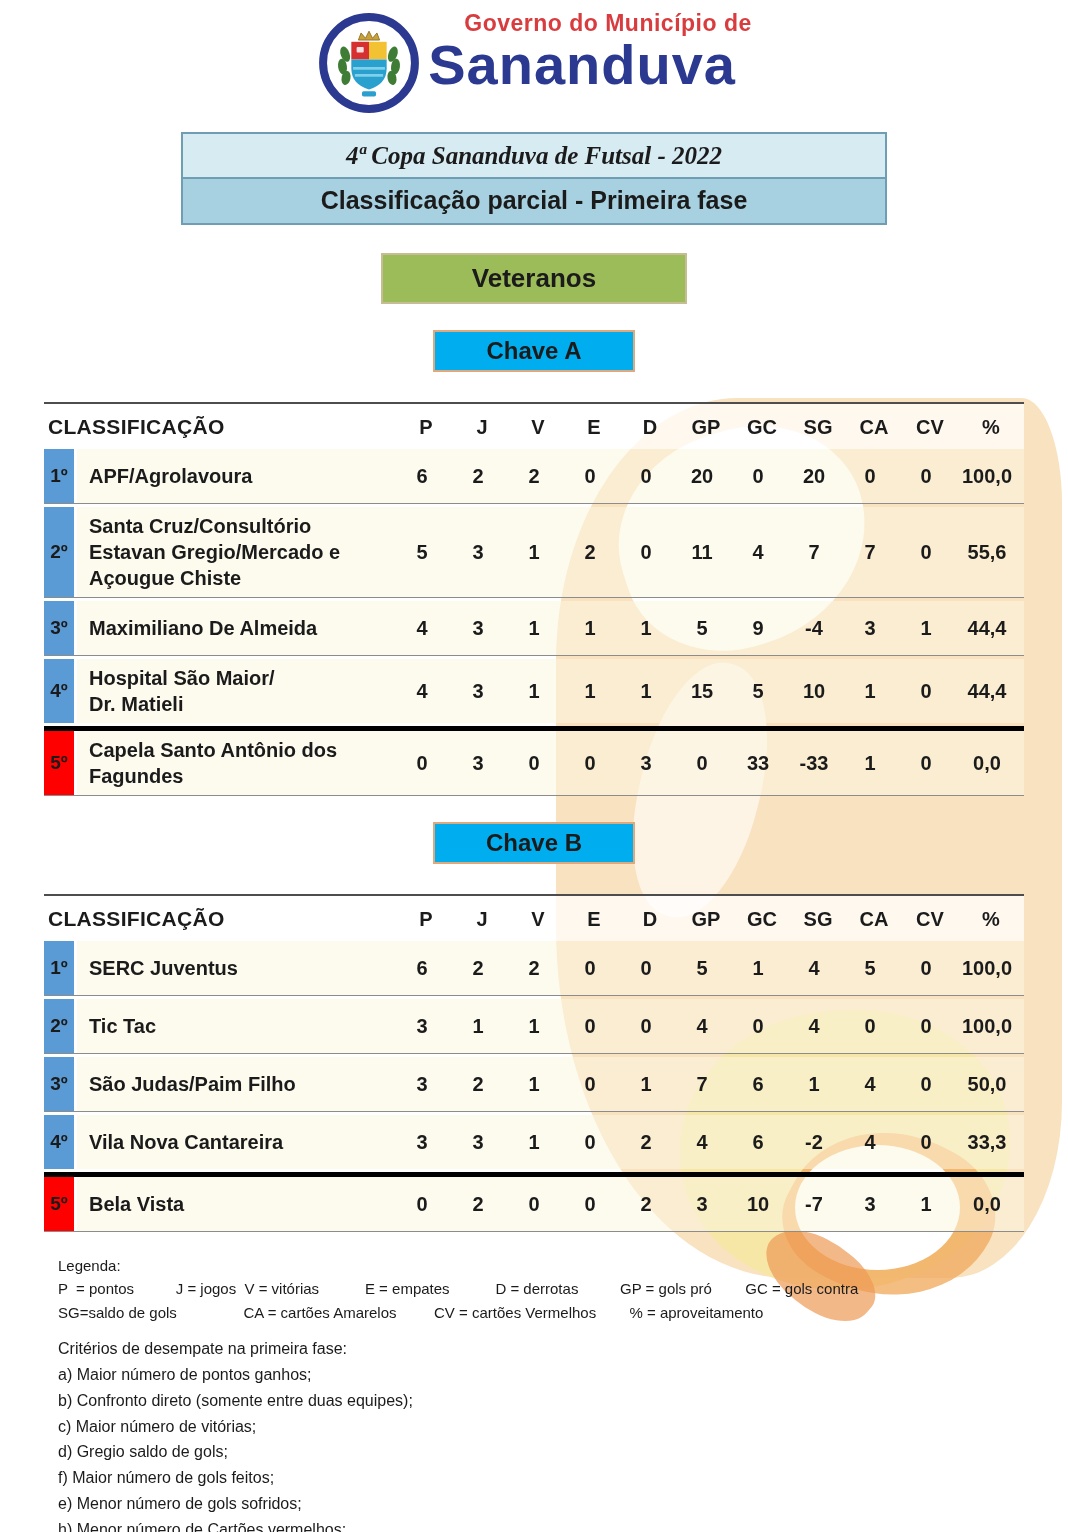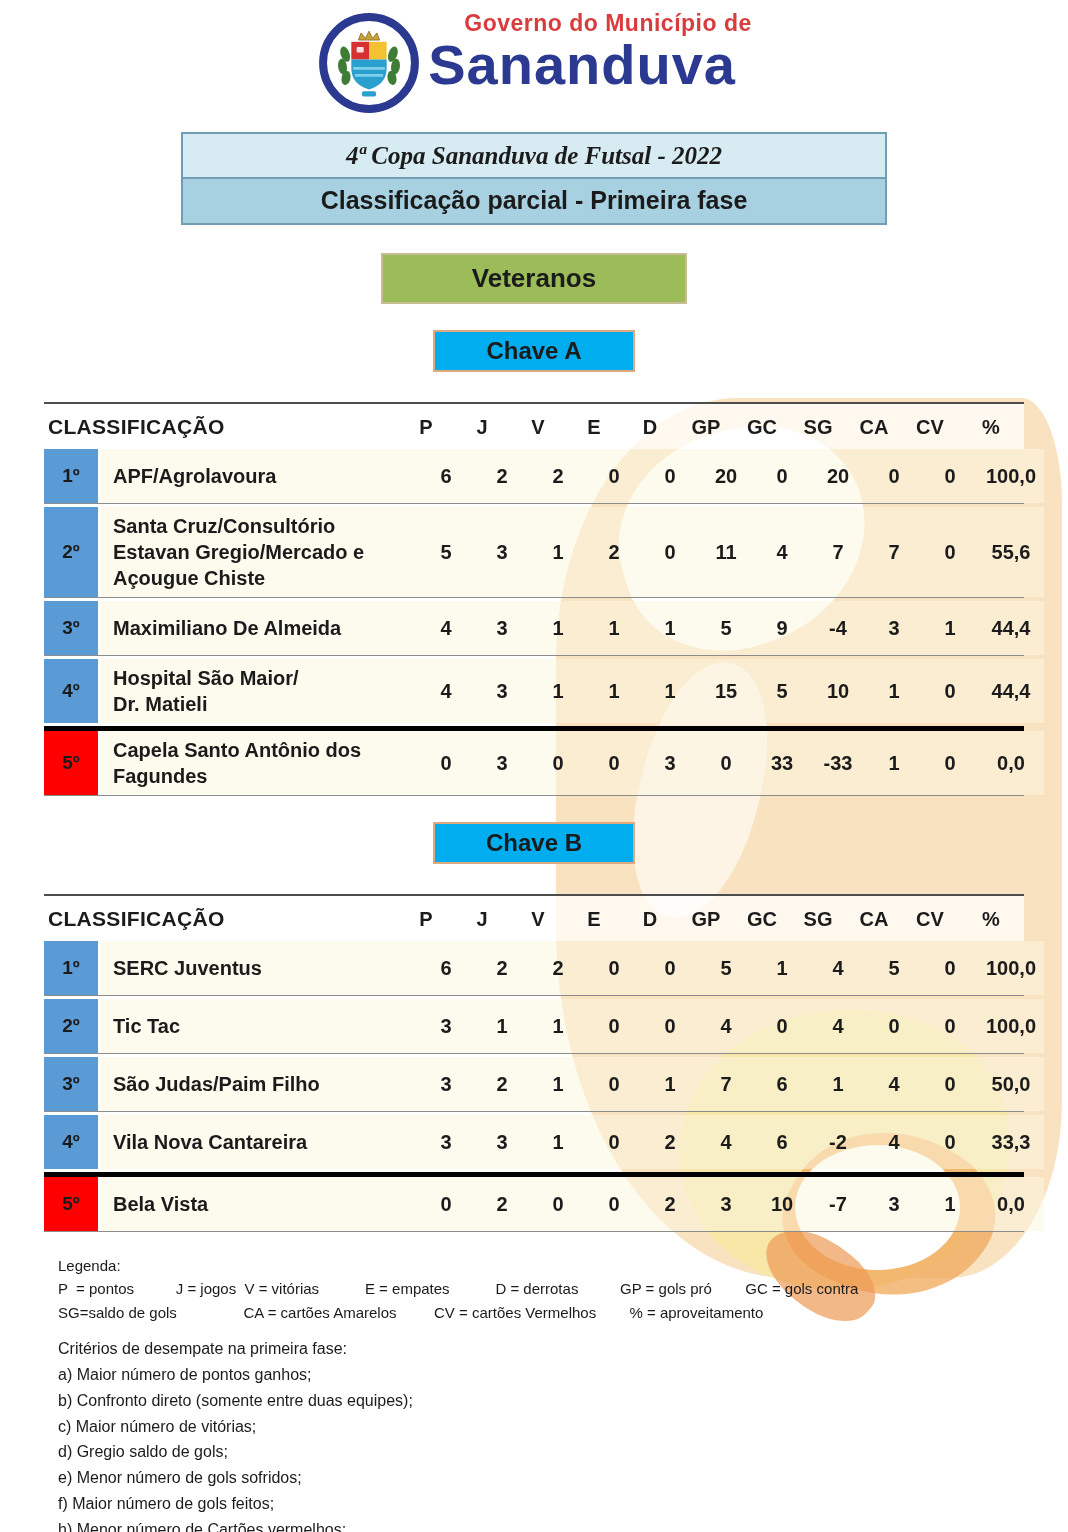--- a/index.html
+++ b/index.html
@@ -51,21 +51,21 @@
   
   .tbl { width:980px; margin:30px auto 0; }
   .thead { display:flex; align-items:center; border-top:2px solid #4d4d4d;
            background:rgba(255,255,255,.75); padding:11px 0 10px; }
   .thead-name { width:354px; font-size:21px; font-weight:bold; letter-spacing:.3px; padding-left:4px; }
   .hcols, .stat-grid { display:grid; grid-template-columns:repeat(10,56px) 66px; width:626px; }
   .hcell { text-align:center; font-size:20px; font-weight:bold; }
   .row { display:flex; align-items:stretch; border-bottom:1px solid #8c8c8c; margin-bottom:3px; }
   .row.no-sep { border-bottom:none; }
   .row.cutoff { border-top:5px solid #000; margin-top:1px; }
-  .rank { width:54px; flex:0 0 auto; display:flex; align-items:center; justify-content:center;
+  .rank { width:30px; flex:0 0 auto; display:flex; align-items:center; justify-content:center;
           font-size:19px; font-weight:bold; }
   .rank-blue { background:#5b9bd5; }
   .rank-red  { background:#fe0000; }
   .row-body { flex:1; display:flex; align-items:center; background:rgba(251,245,224,.55);
               margin-left:3px; min-height:54px; padding:6px 0; }
   .team { width:317px; font-size:20px; font-weight:bold; line-height:1.3; padding-left:12px;
           white-space:pre-line; }
   .stat-grid { align-items:center; }
   .cell { text-align:center; font-size:20px; font-weight:bold; }
 
@@ -375,21 +375,21 @@
       <div class="legend-line">SG=saldo de gols                CA = cartões Amarelos         CV = cartões Vermelhos        % = aproveitamento</div>
     </div>
 
     <div class="criteria">
       <div class="criteria-title">Critérios de desempate na primeira fase:</div>
       <div>
           <div class="criteria-item">a) Maior número de pontos ganhos;</div>
           <div class="criteria-item">b) Confronto direto (somente entre duas equipes);</div>
           <div class="criteria-item">c) Maior número de vitórias;</div>
           <div class="criteria-item">d) Gregio saldo de gols;</div>
+          <div class="criteria-item">f)  Maior número de gols feitos;</div>
           <div class="criteria-item">e) Menor número de gols sofridos;</div>
-          <div class="criteria-item">f)  Maior número de gols feitos;</div>
           <div class="criteria-item">h) Menor número de Cartões vermelhos;</div>
           <div class="criteria-item">g) Menor número de Cartões amarelos;</div>
         </div>
     </div>
 
   </div>
 </div>
 
 </body></html>

